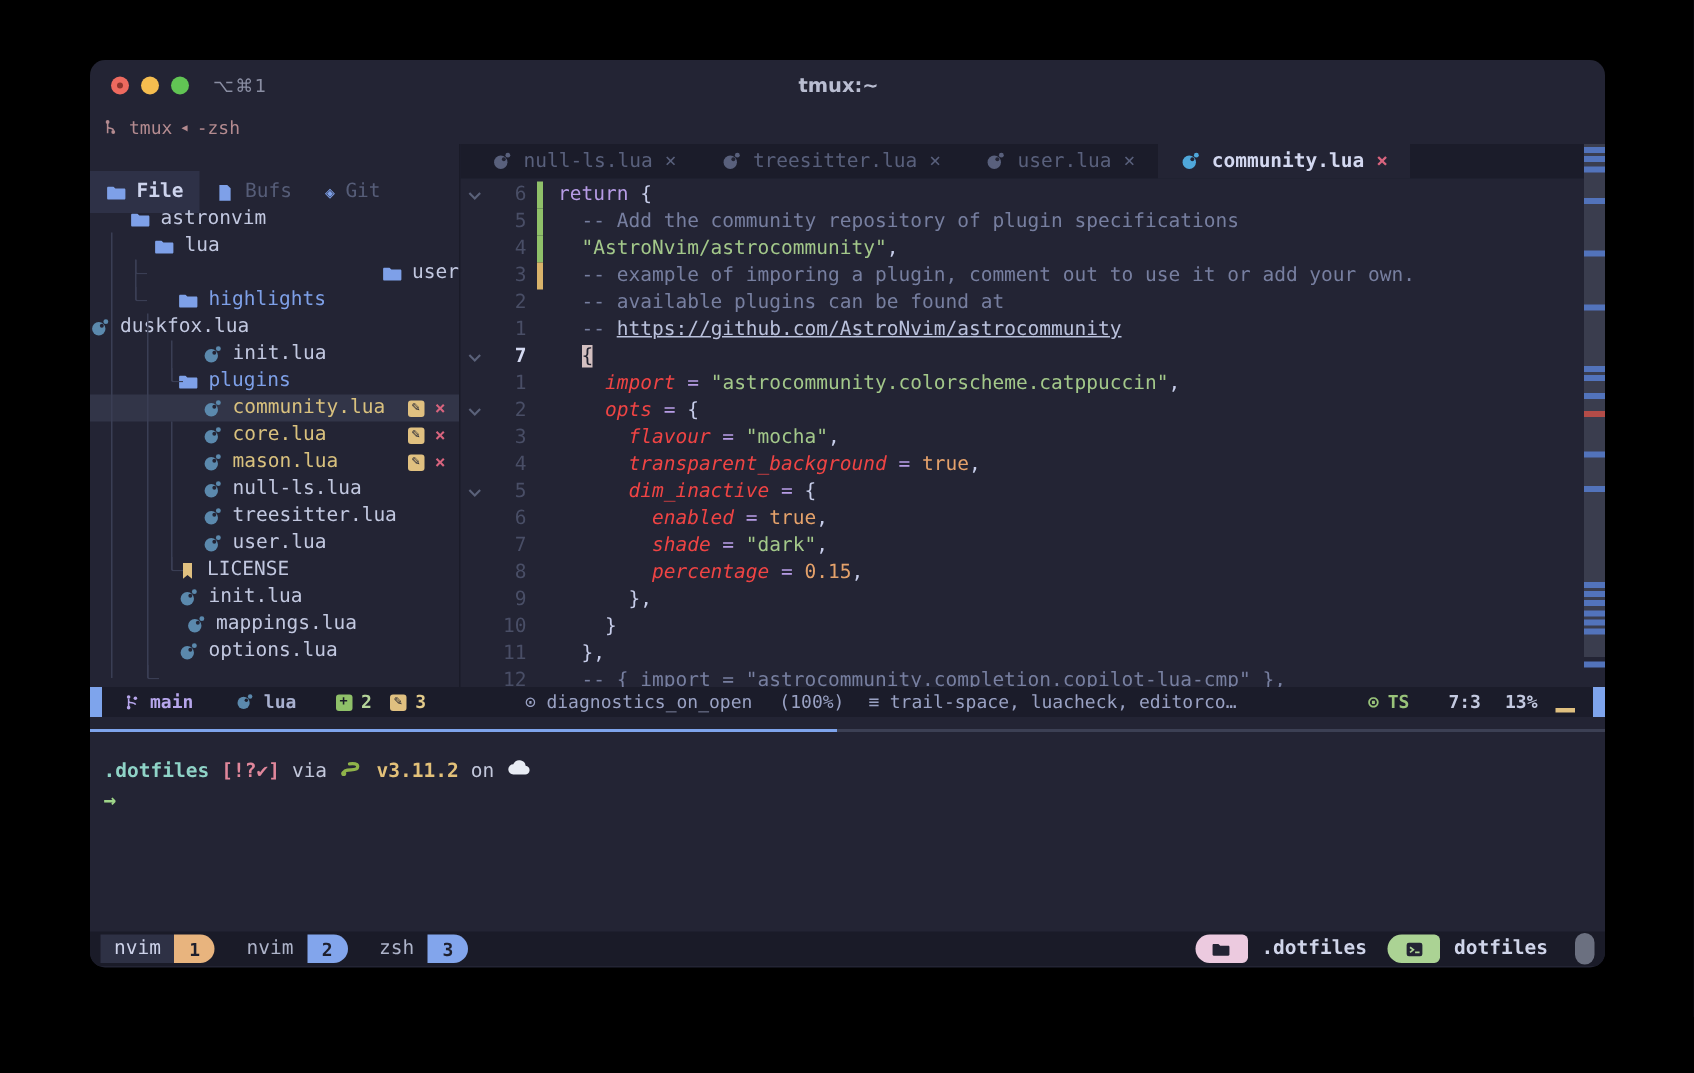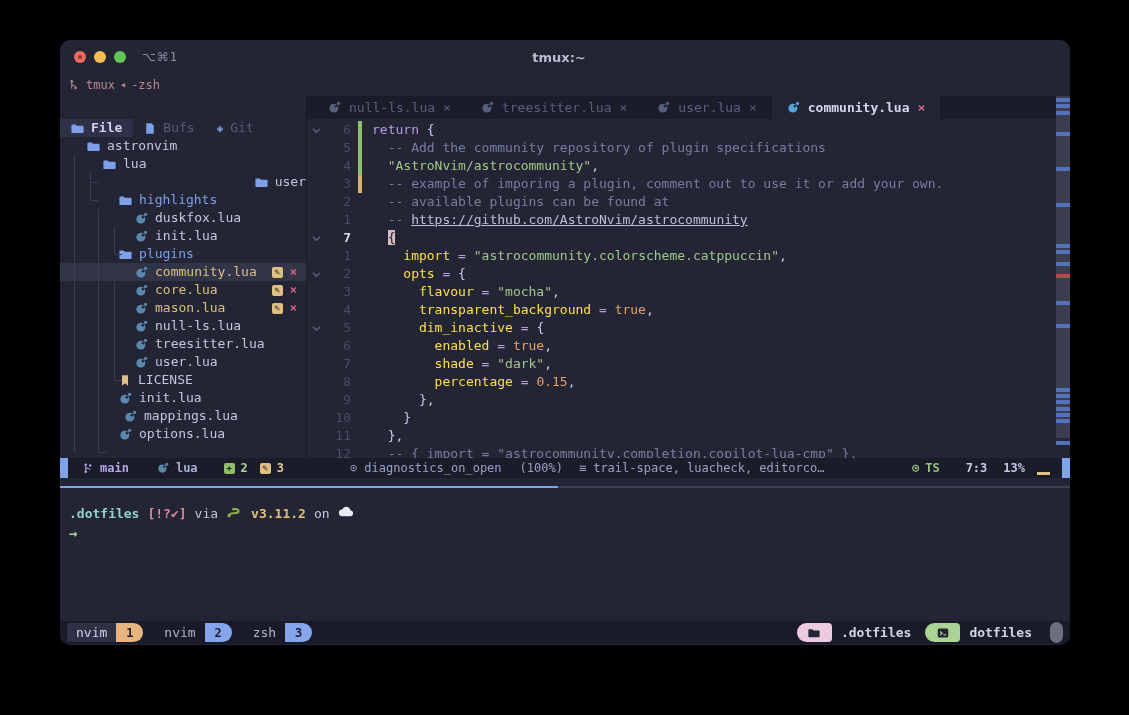--- a/index.html
+++ b/index.html
@@ -25,21 +25,21 @@
   .tmux-top .sess-icon{display:flex;margin-right:6px;}
   .tmux-top .sep{font-size:7px;margin:0 6px;}
 
   
   .nvim{height:382px;display:flex;flex-direction:column;flex:none;}
   .nvim-top{flex:1;display:flex;min-height:0;}
 
   
   .sidebar{width:246px;flex:none;border-right:1px solid #1a1b28;padding-top:23px;font-size:13px;overflow:hidden;}
   .side-tabs{display:flex;height:18px;align-items:center;}
-  .side-tab{display:flex;align-items:center;gap:7px;padding:0 11px;height:18px;color:#565d78;cursor:default;}
+  .side-tab{display:flex;align-items:center;gap:7px;padding:0 11px;height:28px;color:#565d78;cursor:default;}
   .side-tab.active{background:#2e3147;color:#ced4ee;font-weight:bold;}
   .side-tab.active .tico{color:#7ea0e8;}
   .stab-label{line-height:18px;}
   .tree{position:relative;}
   .trow{height:18px;display:flex;align-items:center;position:relative;white-space:nowrap;}
   .trow.sel{background:#323548;}
   .tico{display:inline-flex;color:#7ea0e8;}
   .tico.lua-ico{color:#5b89ad;}
   .lbl{margin-left:7px;line-height:18px;}
   .c-normal{color:#c2c8e0;}
@@ -69,21 +69,21 @@
   .lnum.cur{color:#d5daf2;font-weight:bold;}
   .sign{width:4px;flex:none;margin-right:2px;}
   .sign.add{background:#8fc069;}
   .sign.change{background:#d9b36a;}
   .ltext{margin-left:8px;white-space:pre;text-align:center;}
   .tk-k{color:#b79ce6;}
   .tk-p{color:#c7cdea;}
   .tk-c{color:#777fa0;}
   .tk-s{color:#a3c88a;}
   .tk-o{color:#e5a26b;}
-  .tk-i{color:#fde047;}
+  .tk-i{color:#ef4444;font-style:italic;}
   .tk-u{color:#bac1dc;text-decoration:underline;}
   .tk-cursor{background:#d3bfc0;color:#20212e;}
   .scrollbar{position:absolute;right:0;top:0;bottom:20px;width:14px;background:#3a3d4e;}
   .mark{position:absolute;left:0;right:0;height:4px;}
   .mark.b{background:#5273bb;}
   .mark.r{background:#b34c48;}
 
   
   .statusline{height:20px;background:#1b1c2a;display:flex;align-items:center;font-size:12px;color:#9aa2c4;flex:none;}
   .sl-block{width:8px;height:20px;background:#7ea4ec;flex:none;}
@@ -220,21 +220,21 @@
                 <span class="lbl c-normal">user</span>
               </div>
               <div class="trow" style="padding-left: 59px;">
                 <span class="tico">
                   <svg viewBox="0 0 16 16" width="13" height="13">
                     <path fill="currentColor" d="M1.5 3h4.2l1.6 1.6h7.2c.6 0 1 .4 1 1v6.9c0 .6-.4 1-1 1h-13c-.6 0-1-.4-1-1V4c0-.6.4-1 1-1z"></path>
                   </svg>
                 </span>
                 <span class="lbl c-blue">highlights</span>
               </div>
-              <div class="trow" style="padding-left: 75px;">
+              <div class="trow" style="">
                 <span class="tico lua-ico">
                   <svg viewBox="0 0 16 16" width="13" height="13">
                     <circle cx="7.2" cy="8.8" r="5.5" fill="currentColor"></circle>
                     <circle cx="13" cy="3" r="2" fill="currentColor"></circle>
                     <circle cx="9.7" cy="6.4" r="1.6" fill="#232434"></circle>
                   </svg>
                 </span>
                 <span class="lbl c-normal">duskfox.lua</span>
               </div>
               <div class="trow" style="padding-left: 75px;">

